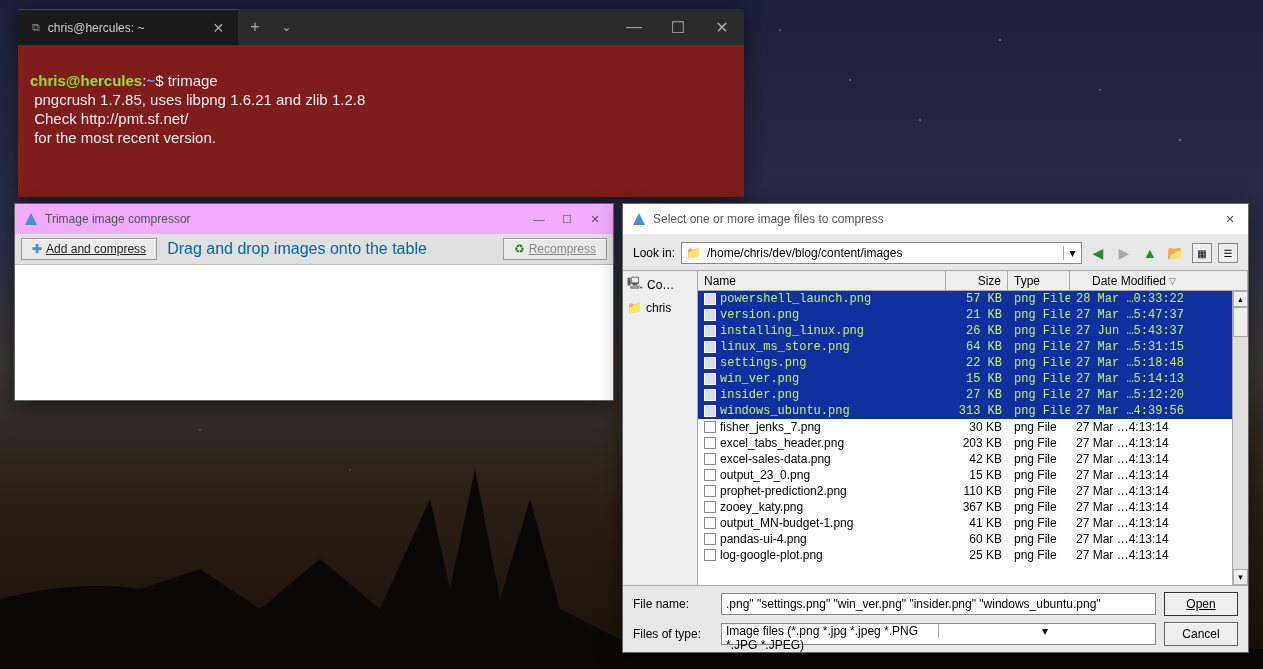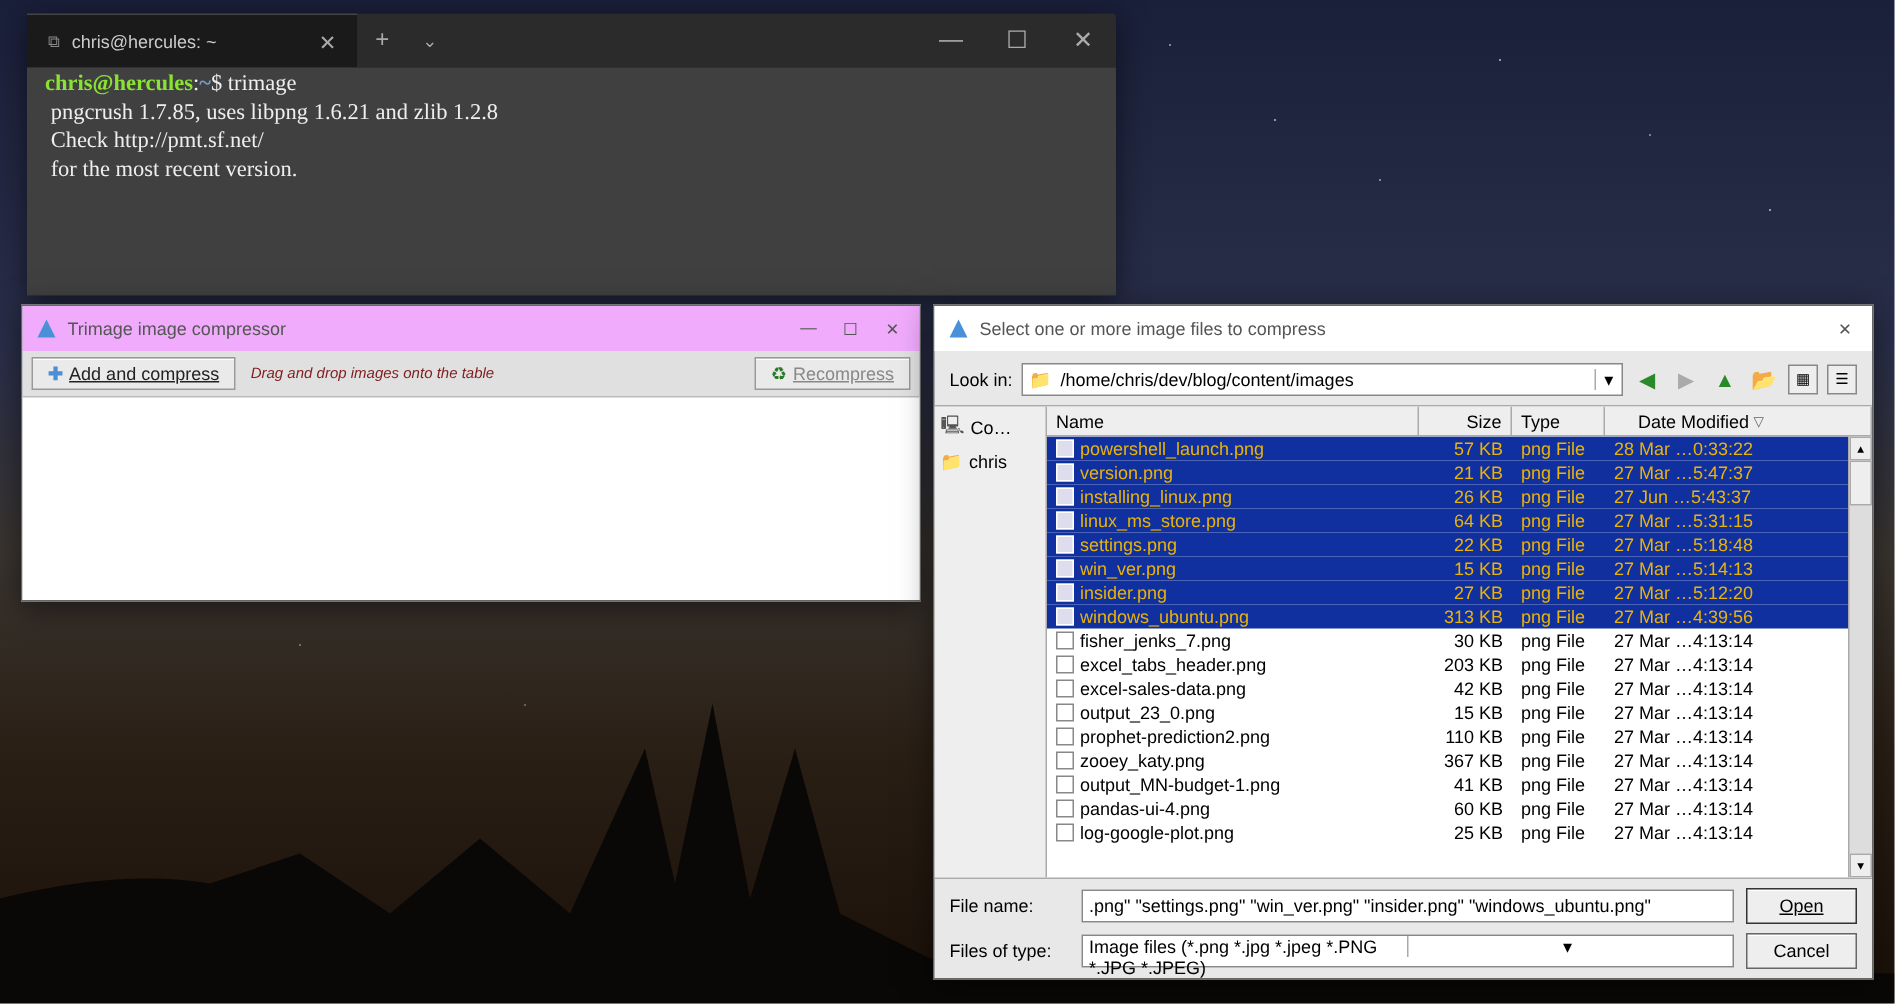--- a/index.html
+++ b/index.html
@@ -47,22 +47,22 @@
     height:100%; background:#1a1a1a; color:#ccc; font-size:12px;
     border-top:1px solid #444;
   }
   .term-tab-icon { color:#888; font-size:11px; }
   .term-tab-close { margin-left:60px; color:#aaa; cursor:pointer; font-size:14px;}
   .term-newtab { padding:0 12px; color:#aaa; font-size:16px; cursor:pointer;}
   .term-chevron { padding:0 10px; color:#aaa; font-size:12px; cursor:pointer;}
   .term-spacer { flex:1;}
   .term-min,.term-max,.term-close { width:44px; height:100%; display:flex;align-items:center;justify-content:center;color:#aaa;cursor:pointer;}
   .term-body {
-    flex:1; background:#404040; padding:2px 12px;
-    font-family:Liberation Serif, serif;
+    flex:1; background:#7f1d1d; padding:26px 12px;
+    font-family:Liberation Sans, sans-serif;
     font-size:15px; line-height:19px; color:#eee;
     white-space:pre;
   }
   .prompt-user{color:#8ae234;font-weight:bold;}
   .prompt-path{color:#729fcf;font-weight:bold;}
   .prompt-sep{color:#eee;}
   
   .trimage {
     position:absolute; left:14px; top:203px; width:600px; height:198px;
     background:#e8e8e8; border:1px solid #666;
@@ -82,21 +82,21 @@
   }
   .btn {
     display:flex; align-items:center; gap:4px;
     padding:3px 10px; background:#eaeaea; border:1px solid #999;
     font-size:12px; color:#222; cursor:pointer;
     box-shadow:inset 0 1px 0 #fff;
   }
   .btn.disabled { color:#888;}
   .btn .plus-icon{color:#4a90d9;font-weight:bold;}
   .btn .recycle-icon{color:#2a7a2a;}
-  .hint { font-size:10px; color:#7f1d1d;font-style:italic; }
+  .hint { font-size:16px; color:#0369a1; }
   .droparea { flex:1; background:#fff; margin:0; border-top:1px solid #bbb;}
   
   .picker {
     position:absolute; left:622px; top:203px; width:627px; height:450px;
     background:#e8e8e8; border:1px solid #666;
     box-shadow:0 4px 20px rgba(0,0,0,.5);
     display:flex; flex-direction:column;
   }
   .picker .titlebar{background:#fff;align-items:center;}
   .lookrow {
@@ -121,21 +121,21 @@
   .sidebar { width:75px; background:#eee; border-right:1px solid #aaa; font-size:12px; overflow:hidden;}
   .sidebar .sbitem{display:flex;align-items:center;gap:4px;padding:3px 4px;white-space:nowrap;}
   .sbitem .drive-icon{color:#555;}
   .sbitem .folder-icon{color:#d6a24a;}
   .listwrap{flex:1; display:flex; flex-direction:column; background:#fff; position:relative;}
   .lhdr{display:flex; height:20px; background:#eee; border-bottom:1px solid #aaa; font-size:12px;}
   .lhdr .col{padding:2px 6px; border-right:1px solid #aaa; display:flex;align-items:center;gap:3px;}
   .colname{width:248px;} .colsize{width:62px;justify-content:flex-end;} .coltype{width:62px;} .coldate{flex:1;margin-left:16px;}
   .rows{flex:1; overflow:hidden; font-size:12px;}
   .row{display:flex; height:16px; align-items:center;}
-  .row.sel{background:#1030a0;color:#eab308;}
+  .row.sel{background:#1030a0;color:#bef264;font-family:Liberation Mono, monospace;}
   .row .c{padding:0 6px; white-space:nowrap; overflow:hidden;}
   .row .cname{width:248px; display:flex;align-items:center;gap:4px;}
   .row .csize{width:62px;text-align:right;}
   .row .ctype{width:62px;}
   .row .cdate{flex:1;}
   .file-icon{width:12px;height:12px;display:inline-block;border:1px solid #888;background:#fff;}
   .row.sel .file-icon{border-color:#fff;background:#dde;}
   .scrollbar{position:absolute;right:0;top:20px;bottom:0;width:16px;background:#ddd;border-left:1px solid #aaa;}
   .scrollbar .up,.scrollbar .down{height:16px;display:flex;align-items:center;justify-content:center;font-size:9px;background:#eee;border:1px solid #aaa;cursor:pointer;}
   .scrollbar .down{position:absolute;bottom:0;left:0;right:0;}

